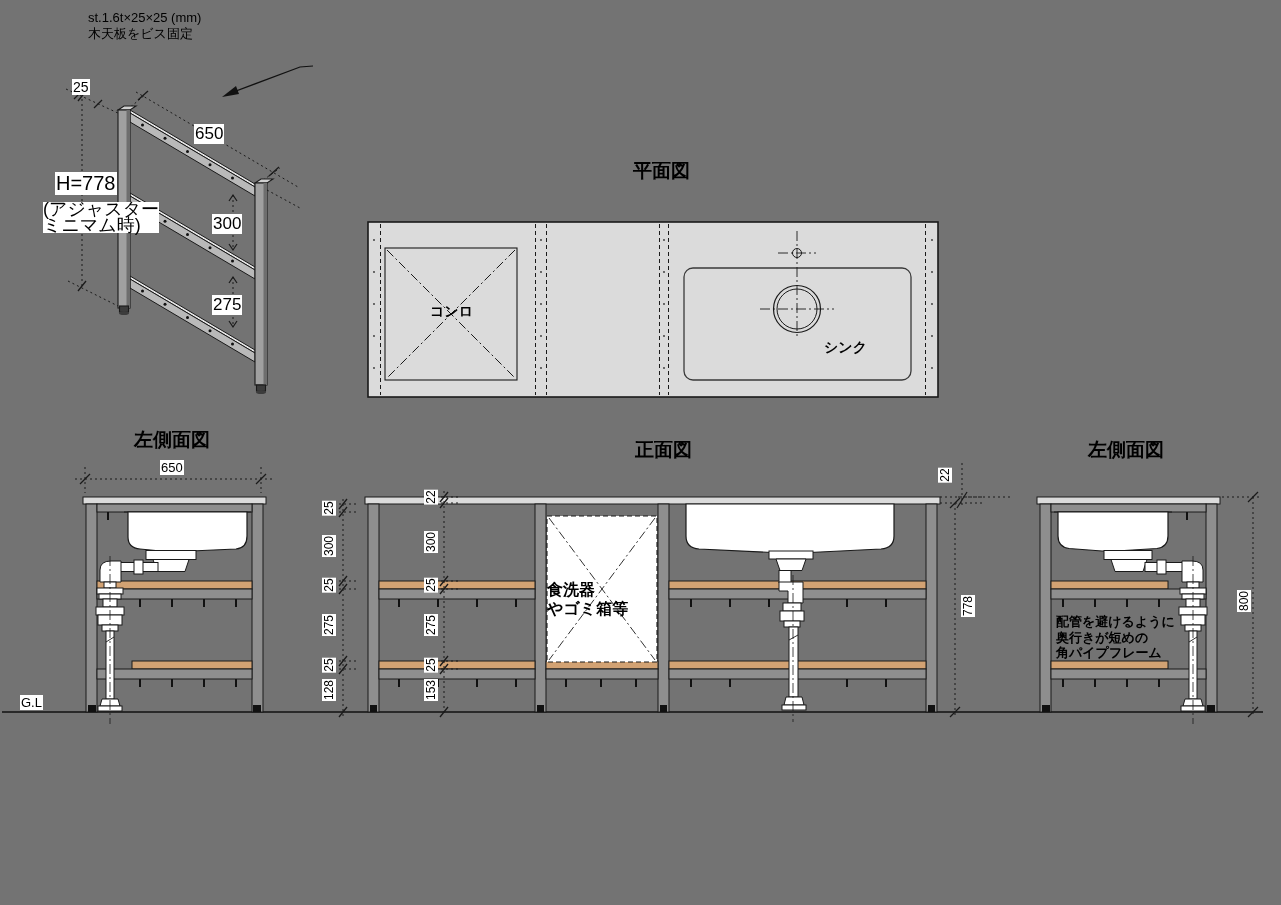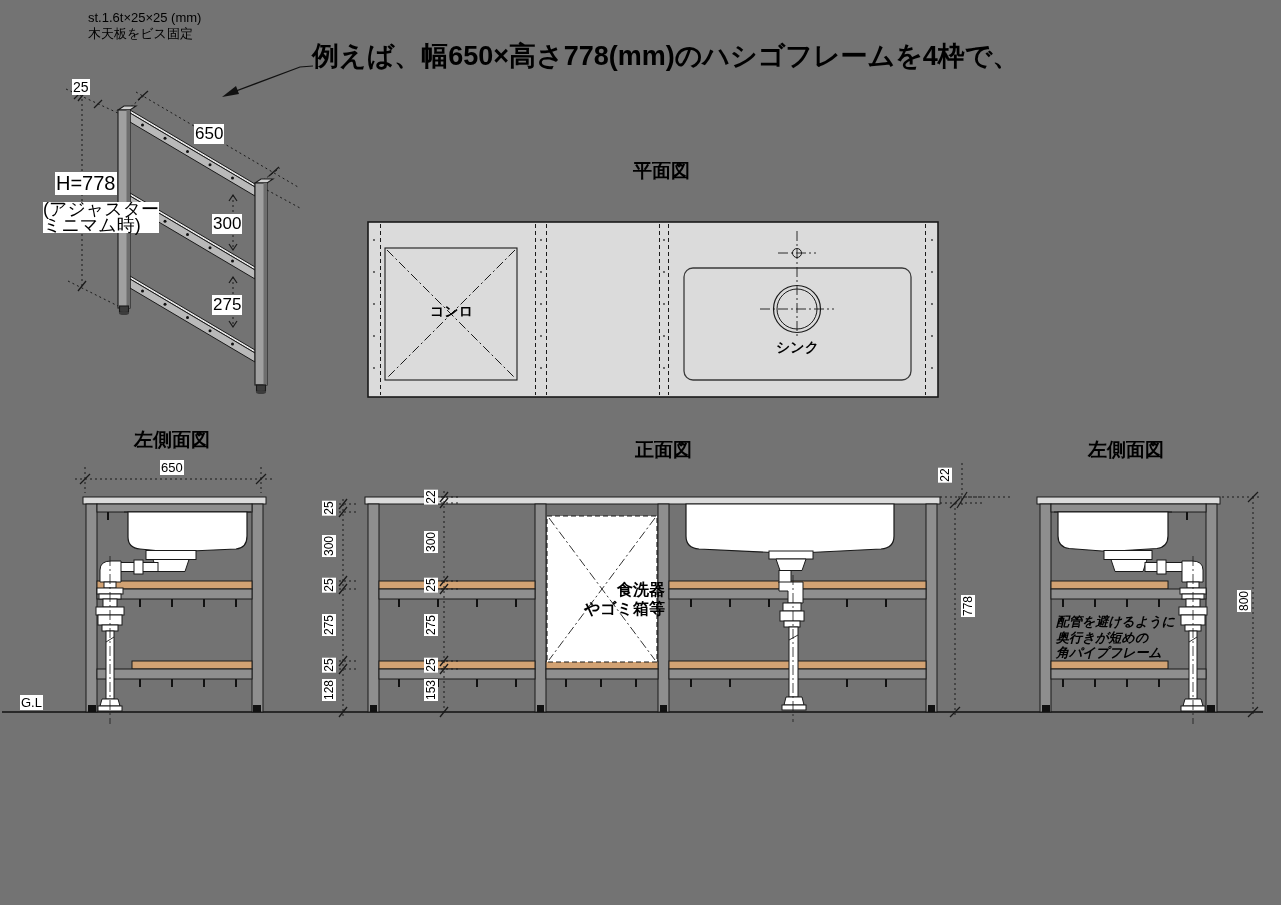--- a/index.html
+++ b/index.html
@@ -7,22 +7,22 @@
          font-family:"Liberation Sans","DejaVu Sans",sans-serif;color:#000;}
   #linework{position:absolute;left:0;top:0;}
   .txt{position:absolute;white-space:nowrap;color:#000;}
   .spec{font-size:13px;line-height:16px;}
   .title{font-size:27px;font-weight:700;line-height:33px;letter-spacing:0px;}
   .vtitle{font-size:19px;font-weight:700;}
   .dim{font-size:13px;background:#fff;padding:0 1px;}
   .dim-lg{font-size:17px;background:#fff;padding:0 1px;}
   .note{font-size:18px;line-height:15.5px;background:#fff;}
   .boldlbl{font-weight:700;font-size:14px;}
-  .boxlbl{font-size:16px;font-weight:700;line-height:19px;text-align:right;padding-left:8px;}
-  .rnote{font-size:13px;font-weight:700;line-height:15.5px;font-style:italic;}
+  .boxlbl{font-size:16px;font-weight:700;line-height:19px;text-align:left;}
+  .rnote{font-size:13px;font-weight:700;line-height:15.5px;}
   .dimv{position:absolute;width:0;height:0;}
   .dimv>span{position:absolute;transform:translate(-50%,-50%) rotate(-90deg);
              white-space:nowrap;font-size:12px;background:#fff;padding:0 1px;}
 </style>
 </head>
 <body>
 
 <div id="stage">
 
 <svg id="linework" width="1281" height="905" viewBox="0 0 1281 905">
@@ -403,36 +403,35 @@
     <line x1="1193" y1="556" x2="1193" y2="724" stroke-dasharray="10,3,2,3" stroke-width="0.8"></line>
   </g>
 </svg>
 
 <div class="txt spec" style="left:88px;top:10px">
   <div>st.1.6t×25×25 (mm)</div>
   <div>木天板をビス固定</div>
 </div>
 
 <div class="txt title" style="left:312px;top:40px">
-  <div>例えば、幅650×高さ778(mm)のハシゴフレームを4枠で、</div>
 </div>
 
 <span class="txt dim" style="left:72px;top:79px;font-size:14px">25</span>
 <span class="txt dim-lg" style="left:194px;top:124px">650</span>
 <span class="txt dim-lg" style="left:55px;top:172px;font-size:20px">H=778</span>
 <div class="txt note" style="left:43px;top:202px">
   <div>(アジャスター</div>
   <div>ミニマム時)</div>
 </div>
 <span class="txt dim-lg" style="left:212px;top:214px">300</span>
 <span class="txt dim-lg" style="left:212px;top:295px">275</span>
 
 <span class="txt vtitle" style="left:633px;top:158px">平面図</span>
 <span class="txt boldlbl" style="left:430px;top:303px">コンロ</span>
-<span class="txt boldlbl" style="left:776px;top:339px">シンク</span>
+<span class="txt boldlbl" style="left:824px;top:339px">シンク</span>
 
 <span class="txt vtitle" style="left:134px;top:427px">左側面図</span>
 <span class="txt vtitle" style="left:635px;top:437px">正面図</span>
 <span class="txt vtitle" style="left:1088px;top:437px">左側面図</span>
 
 <span class="txt dim" style="left:160px;top:460px">650</span>
 <span class="txt dim" style="left:20px;top:695px">G.L</span>
 
 <div class="dimv" style="left:329px;top:508px">
       <span>25</span>

